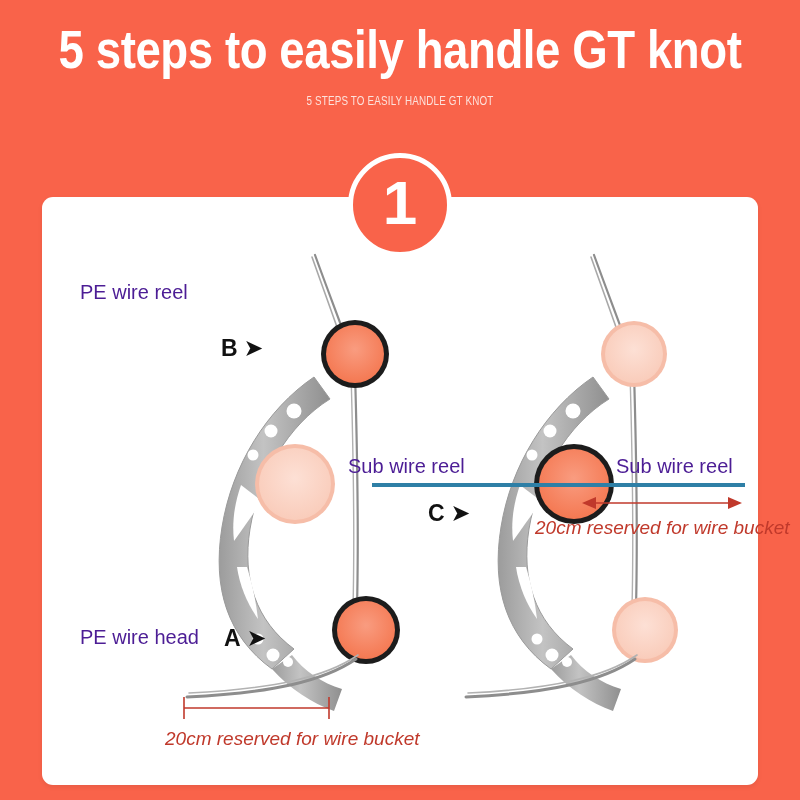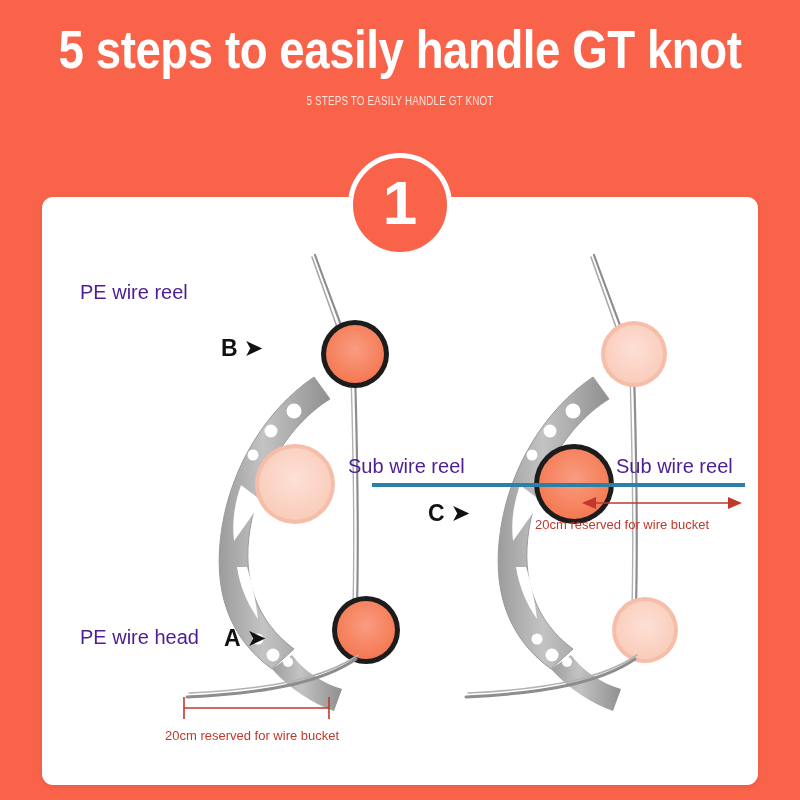--- a/index.html
+++ b/index.html
@@ -111,24 +111,25 @@
   .marker .arw{
     display:inline-block;
     margin-left:7px;
     font-size:21px;
     transform:translateY(-1px);
   }
 
   .dimtext{
     position:absolute;
     color:#c0392b;
-    font-size:13px;
+    font-size:19px;
     font-family:"Liberation Sans", sans-serif;
     white-space:nowrap;
     z-index:4;
+    font-style:italic;
   }
   .dimtext-left{left:165px;top:728px;}
   .dimtext-right{left:535px;top:517px;}
 </style>
 </head>
 <body>
 
 <div class="infographic">
 
   <div class="header">

